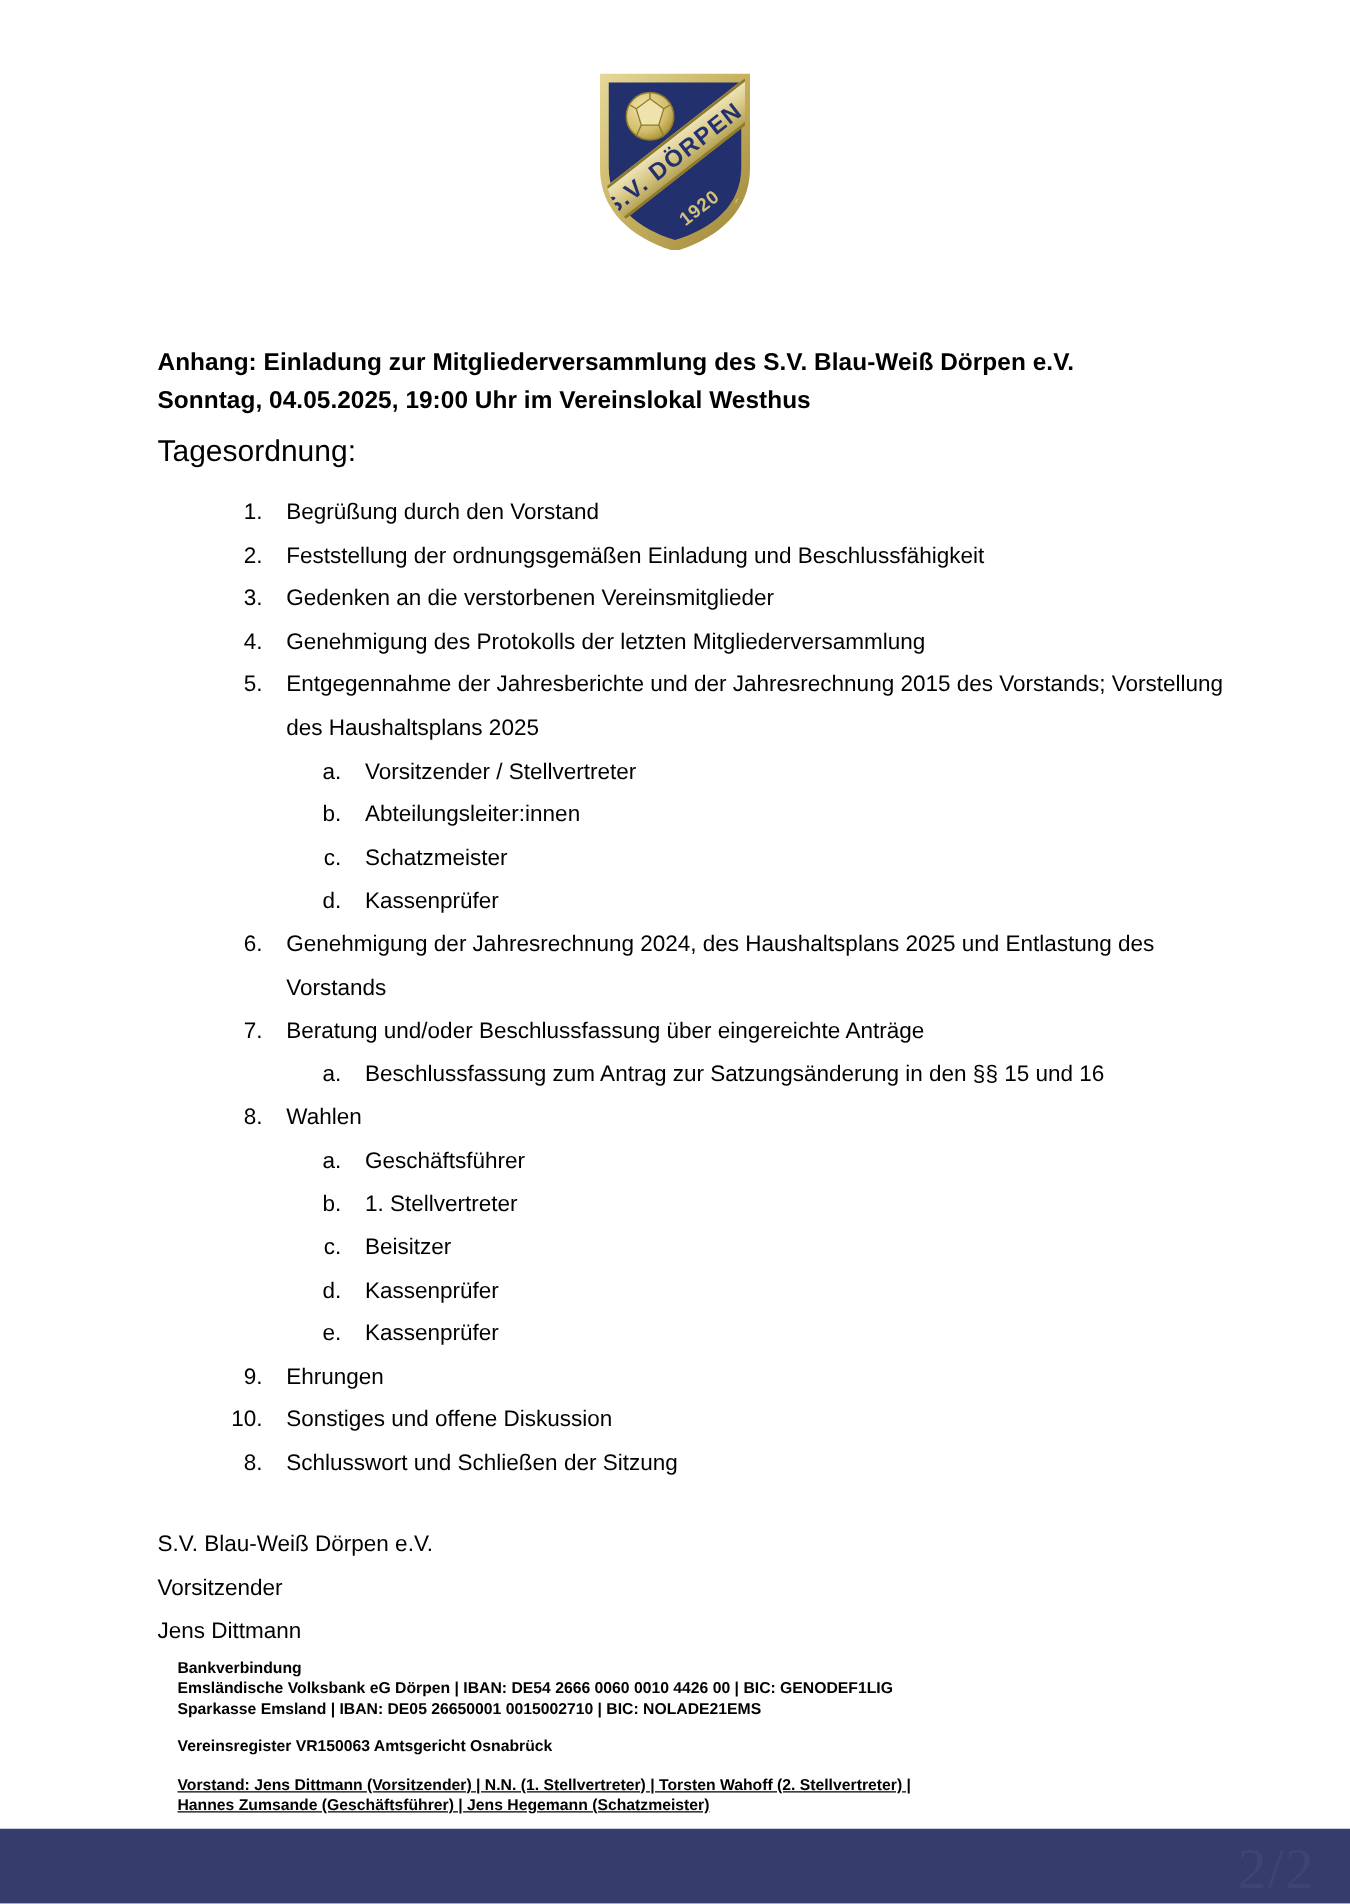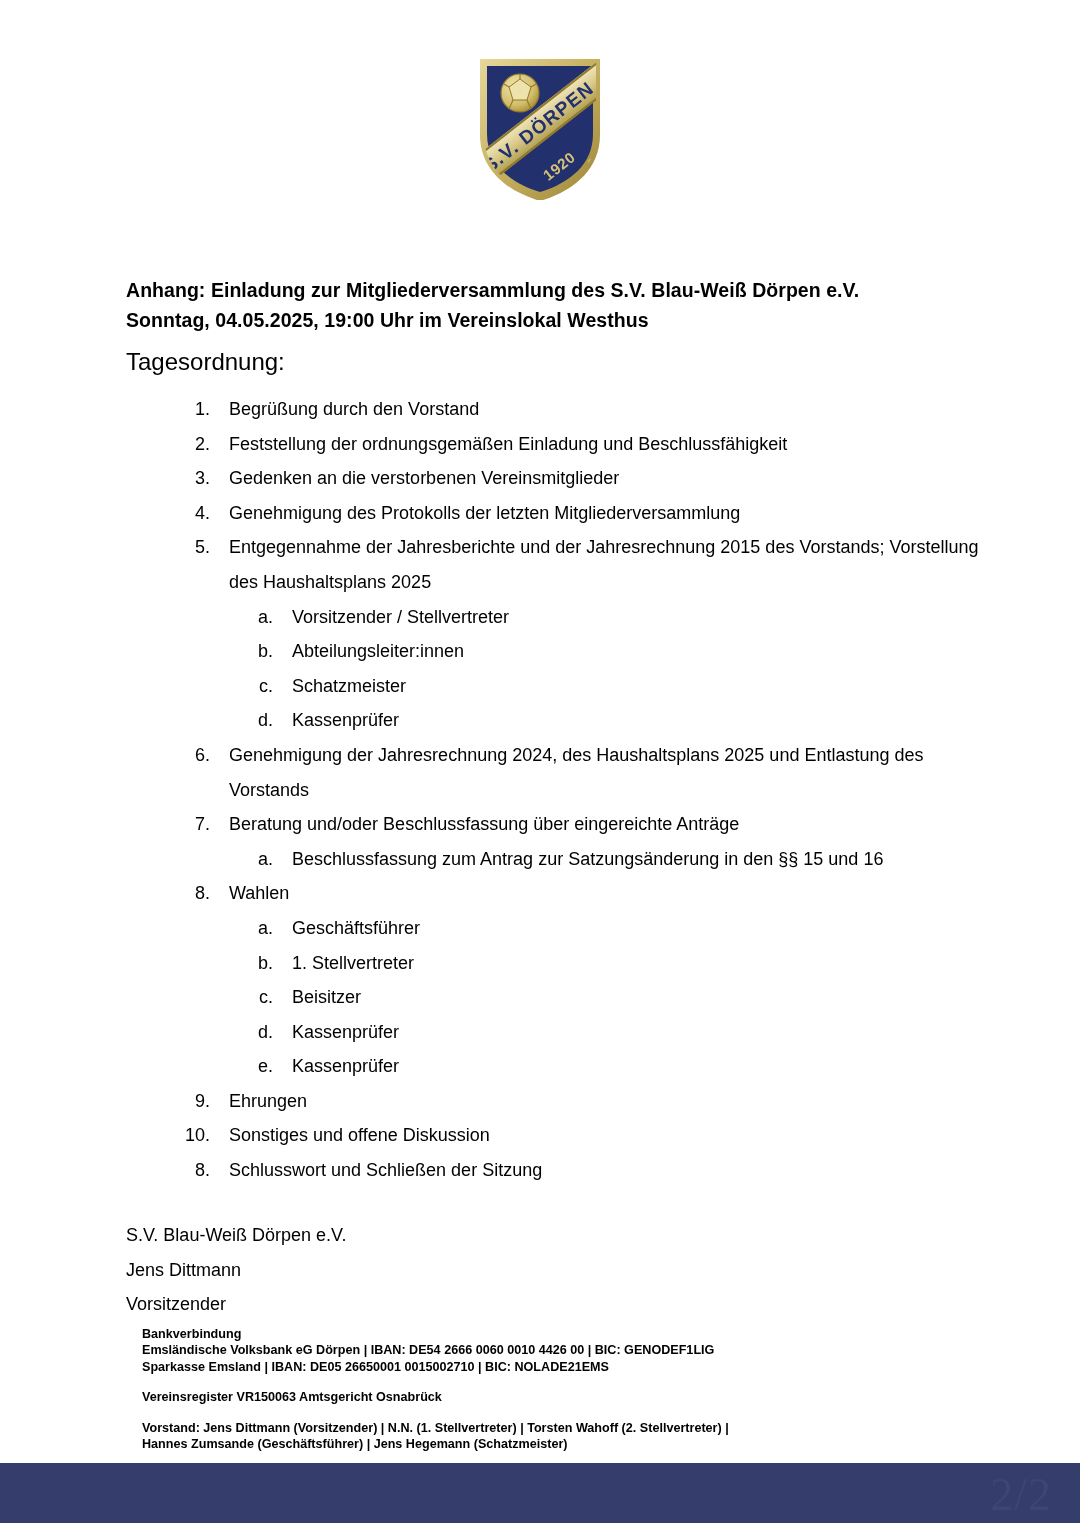--- a/index.html
+++ b/index.html
@@ -115,21 +115,21 @@
     position: absolute;
     left: 126px;
     top: 1326px;
     width: 860px;
     font-size: 12.6px;
     font-weight: bold;
     line-height: 16.4px;
     margin-left: 16px;
   }
   .footer .blk { margin-bottom: 14px; }
-  .footer .blk:last-child { margin-bottom: 0; }
+  .footer .blk:last-child { margin-bottom: 0; text-decoration: underline; }
   .footer .ln { display: block; white-space: nowrap; }
 
   
   .bottom-bar {
     position: absolute;
     left: 0;
     top: 1463px;
     width: 1080px;
     height: 60px;
     background: #343d6b;
@@ -268,22 +268,22 @@
         </li>
         <li>
           <span class="num">8.</span>
           <span class="txt">Schlusswort und Schließen der Sitzung</span>
         </li>
       </ol>
   </div>
 
   <div class="signature">
     <div>S.V. Blau-Weiß Dörpen e.V.</div>
+    <div>Vorsitzender</div>
     <div>Jens Dittmann</div>
-    <div>Vorsitzender</div>
   </div>
 
   <div class="footer">
     <div class="blk">
       <span class="ln">Bankverbindung</span>
       <span class="ln">Emsländische Volksbank eG Dörpen | IBAN: DE54 2666 0060 0010 4426 00 | BIC: GENODEF1LIG</span>
       <span class="ln">Sparkasse Emsland | IBAN: DE05 26650001 0015002710 | BIC: NOLADE21EMS</span>
     </div>
     <div class="blk">
       <span class="ln">Vereinsregister VR150063 Amtsgericht Osnabrück</span>

